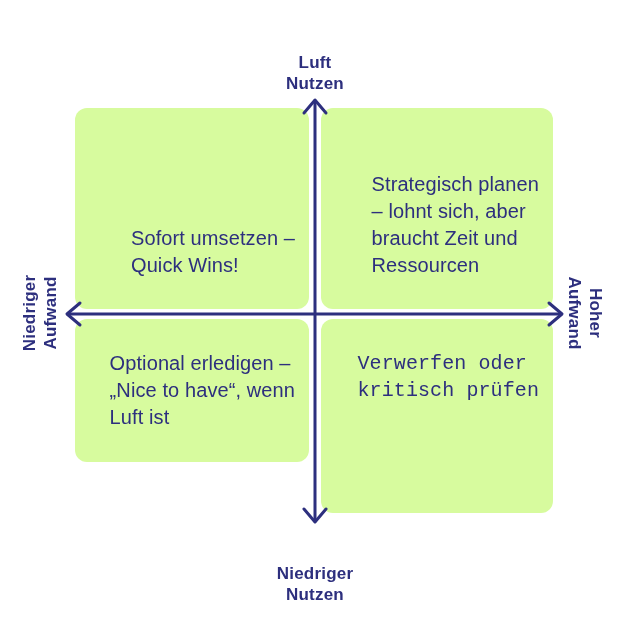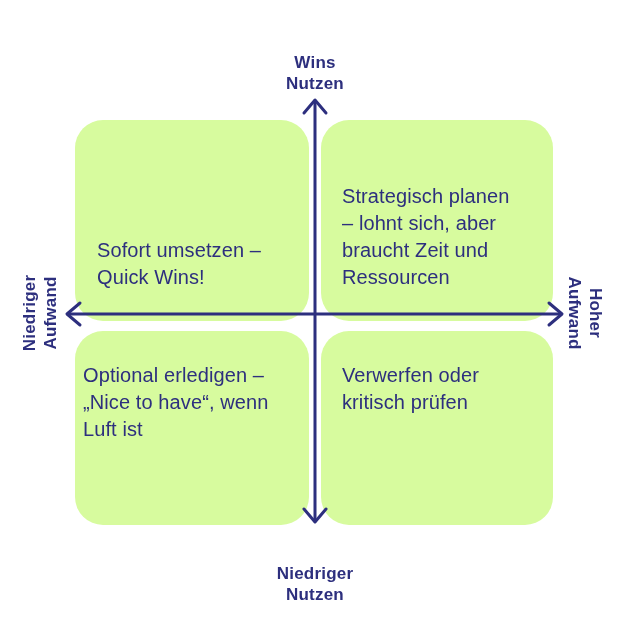--- a/index.html
+++ b/index.html
@@ -15,30 +15,29 @@
     overflow: hidden;
   }
   .stage {
     position: relative;
     width: 625px; height: 625px;
     background: var(--background);
   }
   .quadrant {
     position: absolute;
     background: var(--quadrant);
-    border-radius: 28px;
+    border-radius: 12px;
     display: flex;
     flex-direction: column;
-    align-items: flex-start;
-    margin-top: 12px;
+    align-items: flex-end;
   }
   .quadrant.tl { left: 75px;  top: 108px; width: 234px; height: 201px; justify-content: flex-end; padding: 16px 14px 30px 22px; }
   .quadrant.tr { left: 321px; top: 108px; width: 232px; height: 201px; justify-content: flex-end; padding: 0 14px 30px 21px; }
-  .quadrant.bl { left: 75px;  top: 319px; width: 234px; height: 194px; justify-content: flex-start; padding: 31px 14px 0 8px; }
-  .quadrant.br { left: 321px; top: 319px; width: 232px; height: 194px; justify-content: flex-start; padding: 31px 14px 0 21px; }
+  .quadrant.bl { left: 75px;  top: 319px; width: 234px; height: 143px; justify-content: flex-start; padding: 31px 14px 0 8px; }
+  .quadrant.br { left: 321px; top: 319px; width: 232px; height: 194px; justify-content: flex-start; padding: 31px 14px 0 21px; font-family: Liberation Mono, monospace; }
   .quadrant-text {
     color: var(--ink);
     font-size: 20px;
     line-height: 27px;
     white-space: pre-line;
     letter-spacing: 0.1px;
   }
   .axes {
     position: absolute;
     left: 0; top: 0;
@@ -90,21 +89,21 @@
 
   <svg class="axes" viewBox="0 0 625 625" stroke="#2d2f7e" stroke-width="3" fill="none" stroke-linecap="round" stroke-linejoin="round">
     <line x1="315" y1="101" x2="315" y2="521"></line>
     <line x1="68" y1="314" x2="561" y2="314"></line>
     <polyline points="304,113 315,100 326,113"></polyline>
     <polyline points="304,509 315,522 326,509"></polyline>
     <polyline points="80,303 67,314 80,325"></polyline>
     <polyline points="549,303 562,314 549,325"></polyline>
   </svg>
 
-  <div class="axis-label top">Wins
+  <div class="axis-label top">Luft
 Nutzen</div>
   <div class="axis-label bottom">Niedriger
 Nutzen</div>
   <div class="axis-label left">Niedriger
 Aufwand</div>
   <div class="axis-label right">Hoher
 Aufwand</div>
 
 </div>
 

